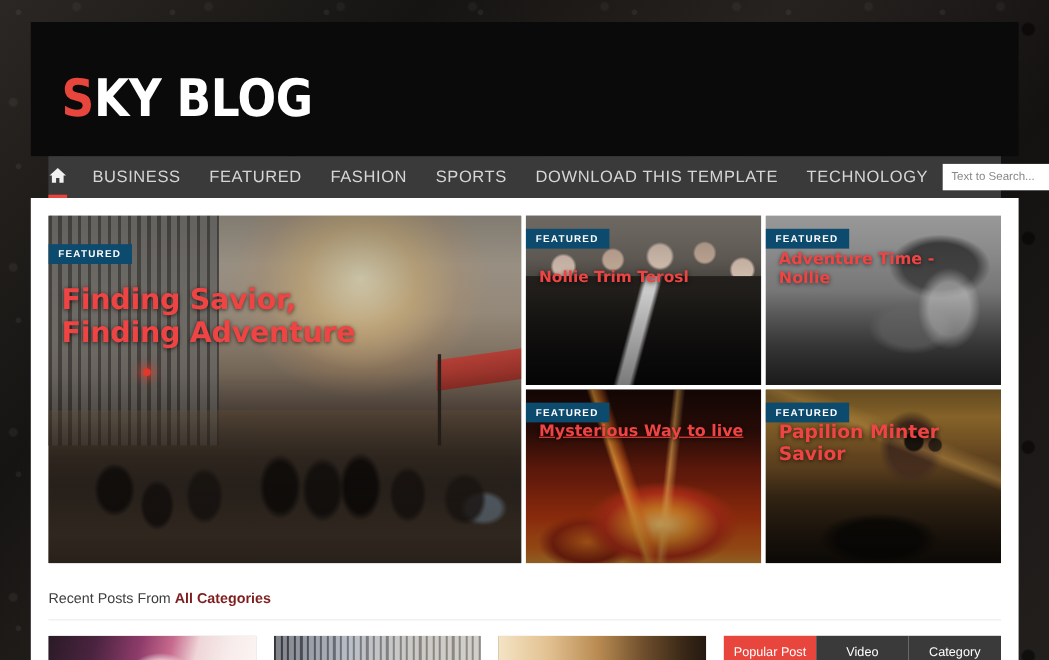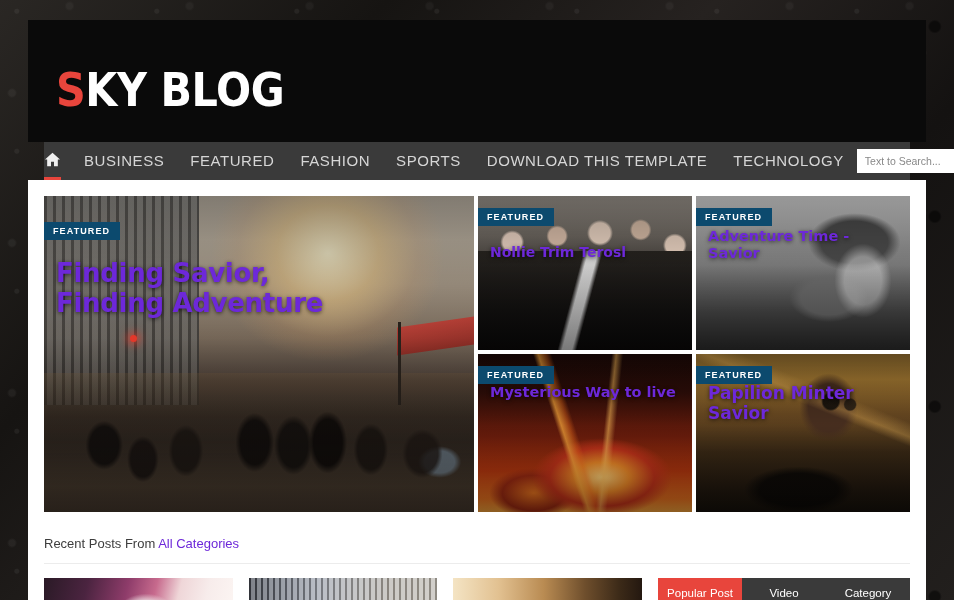--- a/index.html
+++ b/index.html
@@ -181,29 +181,29 @@
     padding: 4px 10px 4px 9px;
     z-index: 4;
   }
   .tile-mid-1 .badge, .tile-mid-2 .badge,
   .tile-right-1 .badge, .tile-right-2 .badge { top: 12px; }
 
   .tile-title {
     position: absolute;
     left: 12px;
     z-index: 4;
-    color: #6d28d9;
+    color: #ef4444;
     font-family: "DejaVu Sans", sans-serif;
     font-weight: bold;
     line-height: 1.17;
     text-shadow: 0 1px 4px rgba(0,0,0,0.65);
   }
   .tile-main .tile-title  { font-size: 26px; top: 62px; letter-spacing: -0.3px; }
   .tile-mid-1 .tile-title { font-size: 14px; top: 48px; }
-  .tile-mid-2 .tile-title { font-size: 14.5px; top: 30px; }
+  .tile-mid-2 .tile-title { font-size: 14.5px; top: 30px; text-decoration: underline; }
   .tile-right-1 .tile-title { font-size: 14.5px; top: 32px; }
   .tile-right-2 .tile-title { font-size: 17px; top: 30px; }
 
   
   .img-street {
     position: absolute; inset: 0;
     background:
       radial-gradient(ellipse 150px 140px at 66% 18%, rgba(255,246,210,0.95) 0%, rgba(255,214,140,0.55) 34%, rgba(255,180,100,0.14) 60%, transparent 78%),
       linear-gradient(to bottom,
         #b9b0a2 0%, #c3b8a7 14%, #ad9f8d 28%,
@@ -319,21 +319,21 @@
       linear-gradient(22deg, transparent 62%, rgba(255,196,96,0.35) 66%, transparent 72%);
   }
 
   
   .recent-bar {
     padding: 24px 0 12px 0;
     font-size: 13px;
     color: #3d3d3d;
     border-bottom: 1px solid #ececec;
   }
-  .recent-bar .recent-strong { font-weight: normal; color: #6d28d9; }
+  .recent-bar .recent-strong { font-weight: bold; color: #7f1d1d; }
 
   
   .lower {
     display: flex;
     gap: 16px;
     padding-top: 14px;
   }
   .posts-col { flex: 1; display: flex; gap: 16px; }
   .post-card { flex: 1; }
   .post-thumb {
@@ -451,21 +451,21 @@
         </div>
       </div>
 
       <div class="fg-col fg-col-right">
         <div class="tile tile-right-1">
           <div class="img-bw-beach"></div>
           <div class="tile-shade"></div>
           <div class="badge">FEATURED</div>
           <div class="tile-title">
             <span>Adventure Time -</span><br>
-            <span>Savior</span>
+            <span>Nollie</span>
           </div>
         </div>
         <div class="tile tile-right-2">
           <div class="img-dj"></div>
           <div class="tile-shade"></div>
           <div class="badge">FEATURED</div>
           <div class="tile-title">Papilion Minter Savior</div>
         </div>
       </div>
     </div>

